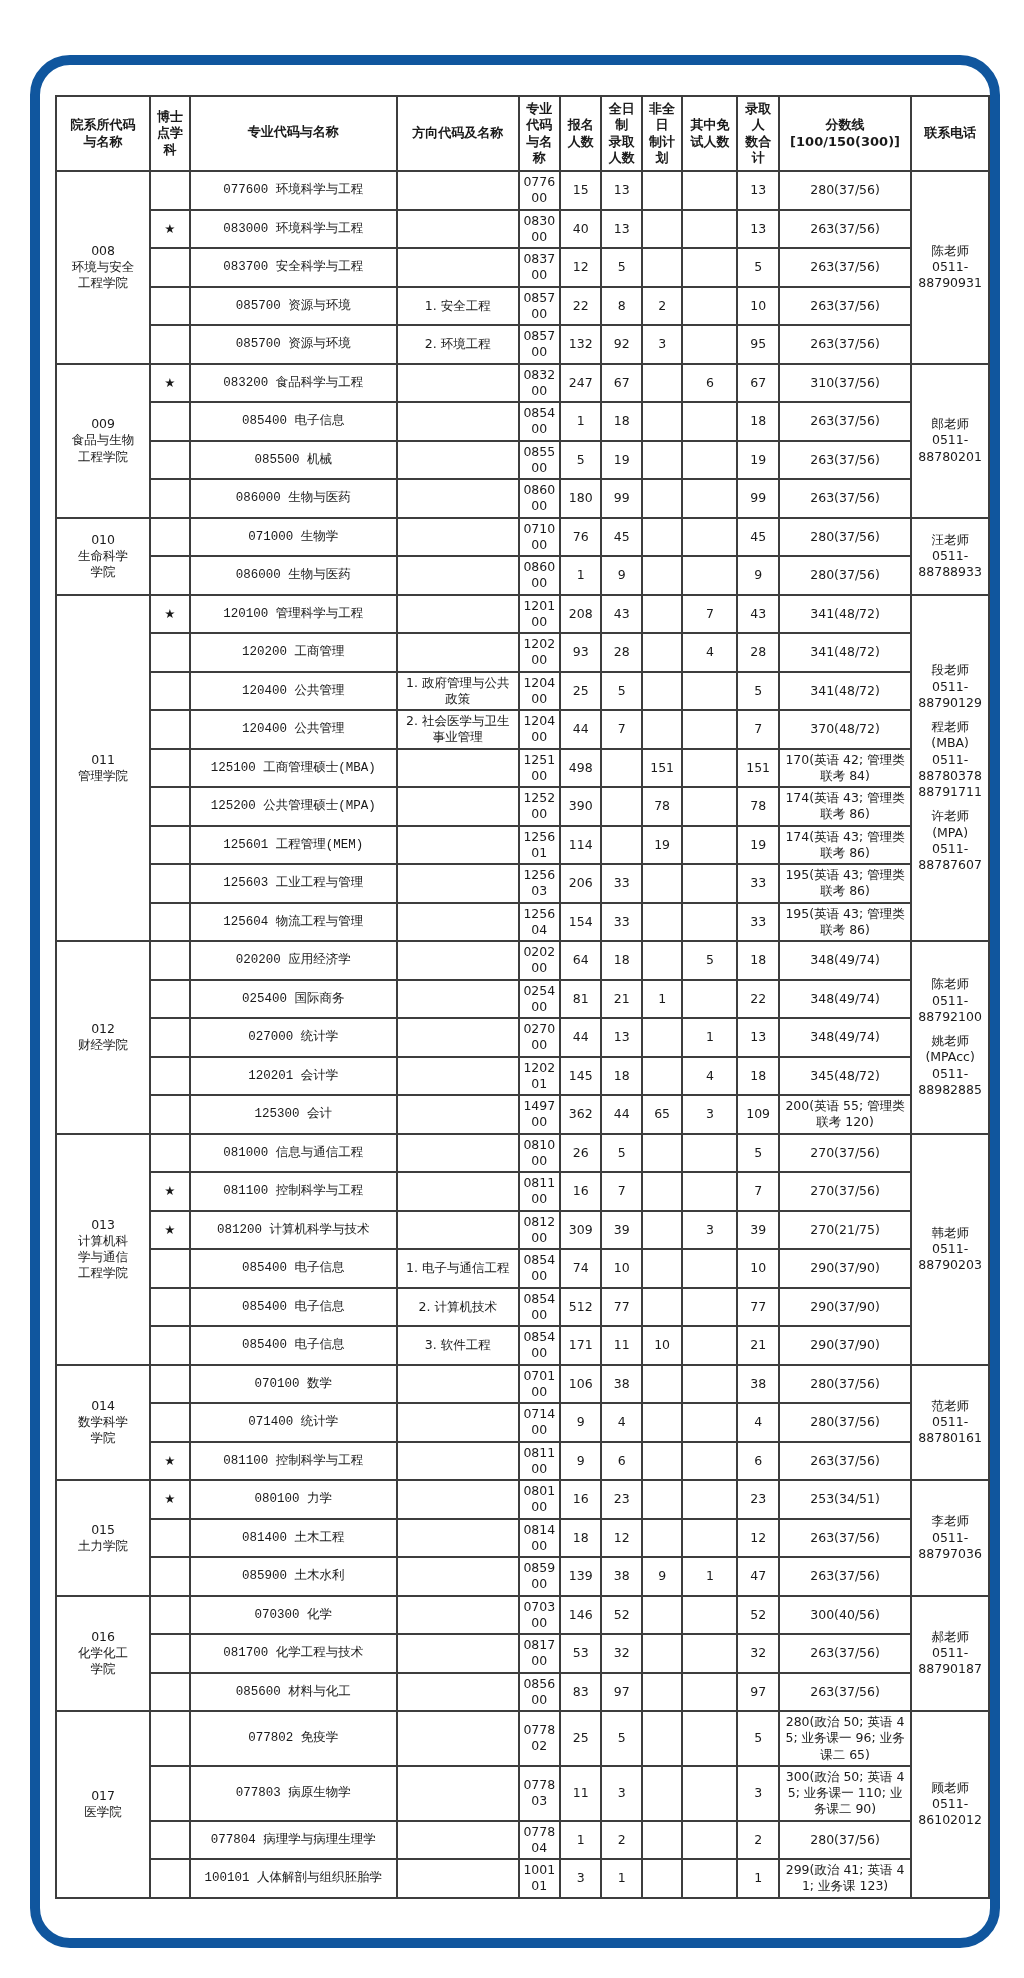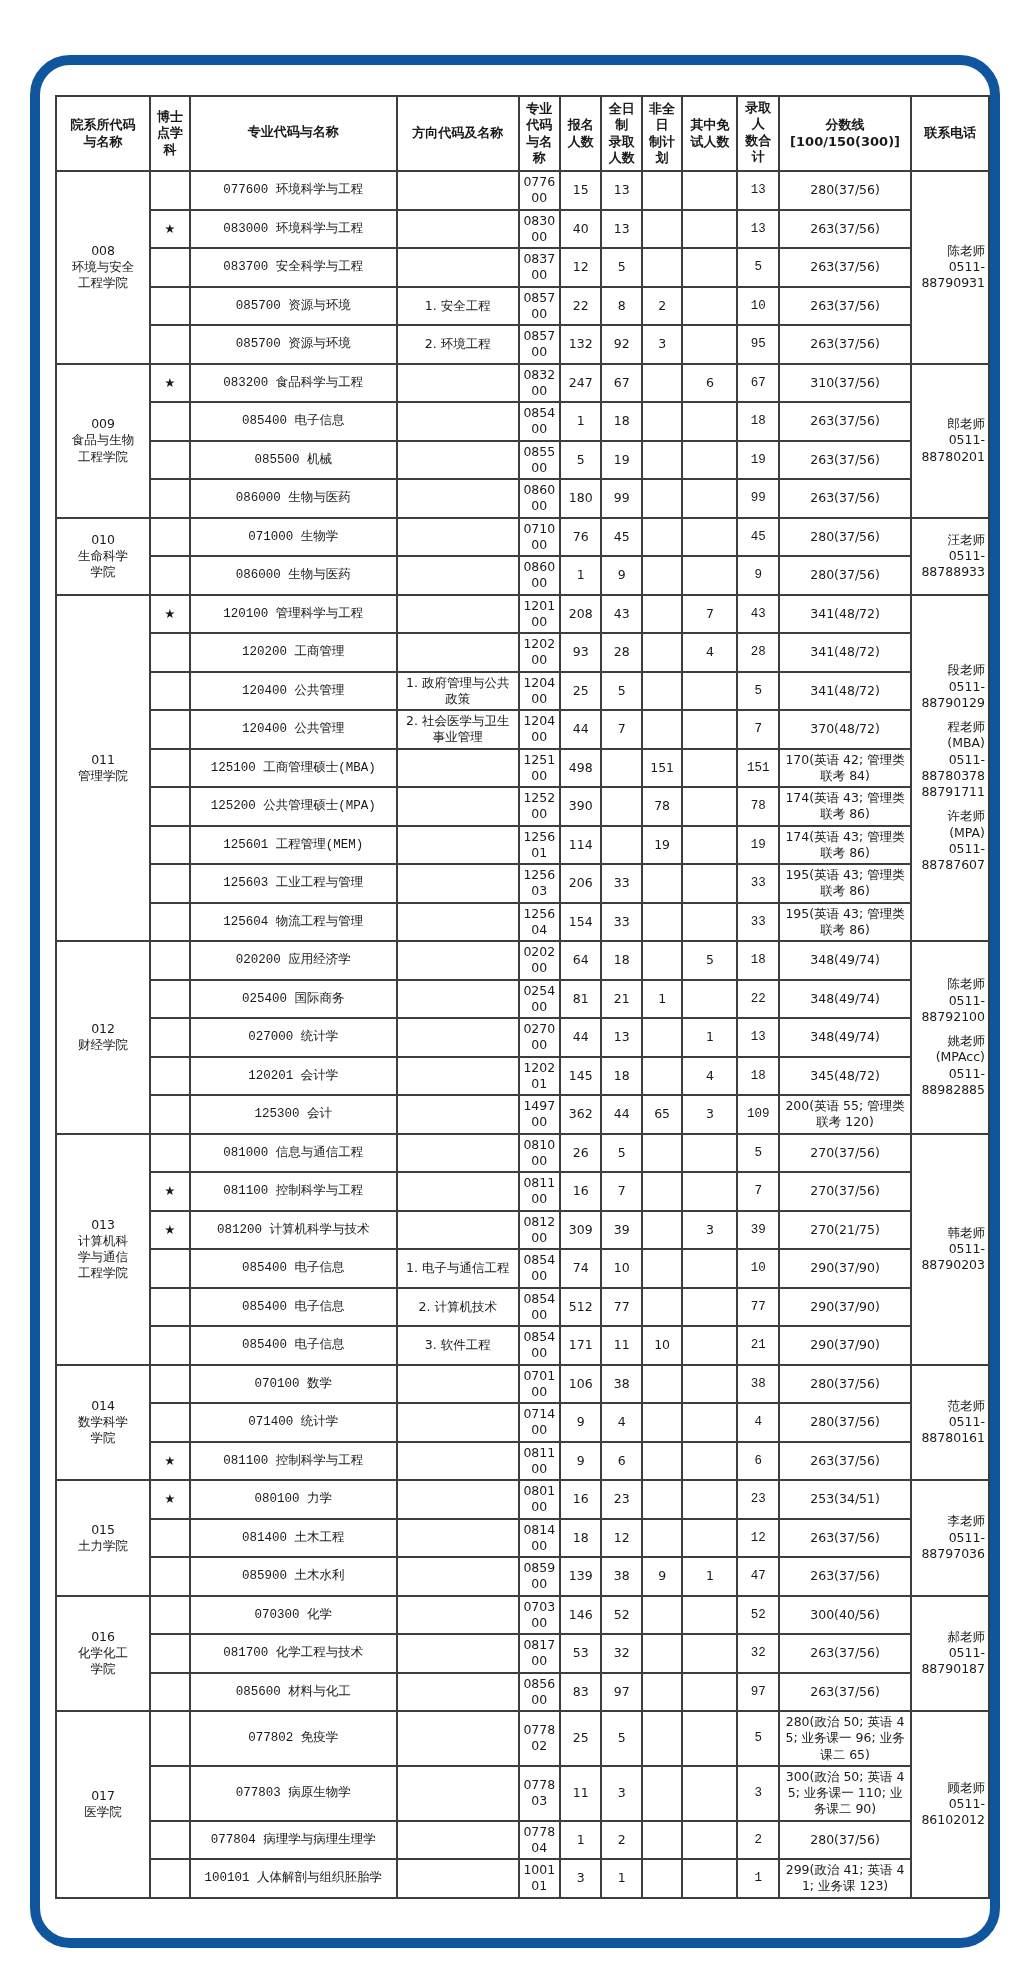--- a/index.html
+++ b/index.html
@@ -45,32 +45,32 @@
 
   .w-college  { width: 96px; }
   .w-star     { width: 40px; }
   .w-major    { width: 212px; font-family: Liberation Mono, monospace; }
   .w-direction{ width: 124px; }
   .w-code     { width: 42px; }
   .w-applied  { width: 42px; }
   .w-fulltime { width: 41px; }
   .w-parttime { width: 41px; }
   .w-exempt   { width: 56px; margin-top: 40px; }
-  .w-total    { width: 42px; font-family: Liberation Mono, monospace; }
+  .w-total    { width: 42px; }
   .w-score    { width: 135px; }
   .w-contact  { width: 79px; }
 
   td.major-cell, td.direction-cell {
     text-align: left;
     padding-left: 7px;
     padding-right: 2px;
   }
   td.star-cell { font-size: 14px; }
   td.contact-cell { font-size: 12.5px; line-height: 1.35; }
-  td.contact-cell .cline { min-height: 8px; text-align: right; }
+  td.contact-cell .cline { min-height: 8px; }
   td.score-cell { padding-left: 2px; padding-right: 2px; }
 </style>
 </head>
 <body>
 
 <div class="frame">
   <table class="adm">
     <thead>
         <tr>
           <th class="w-college">院系所代码<br>与名称</th>

